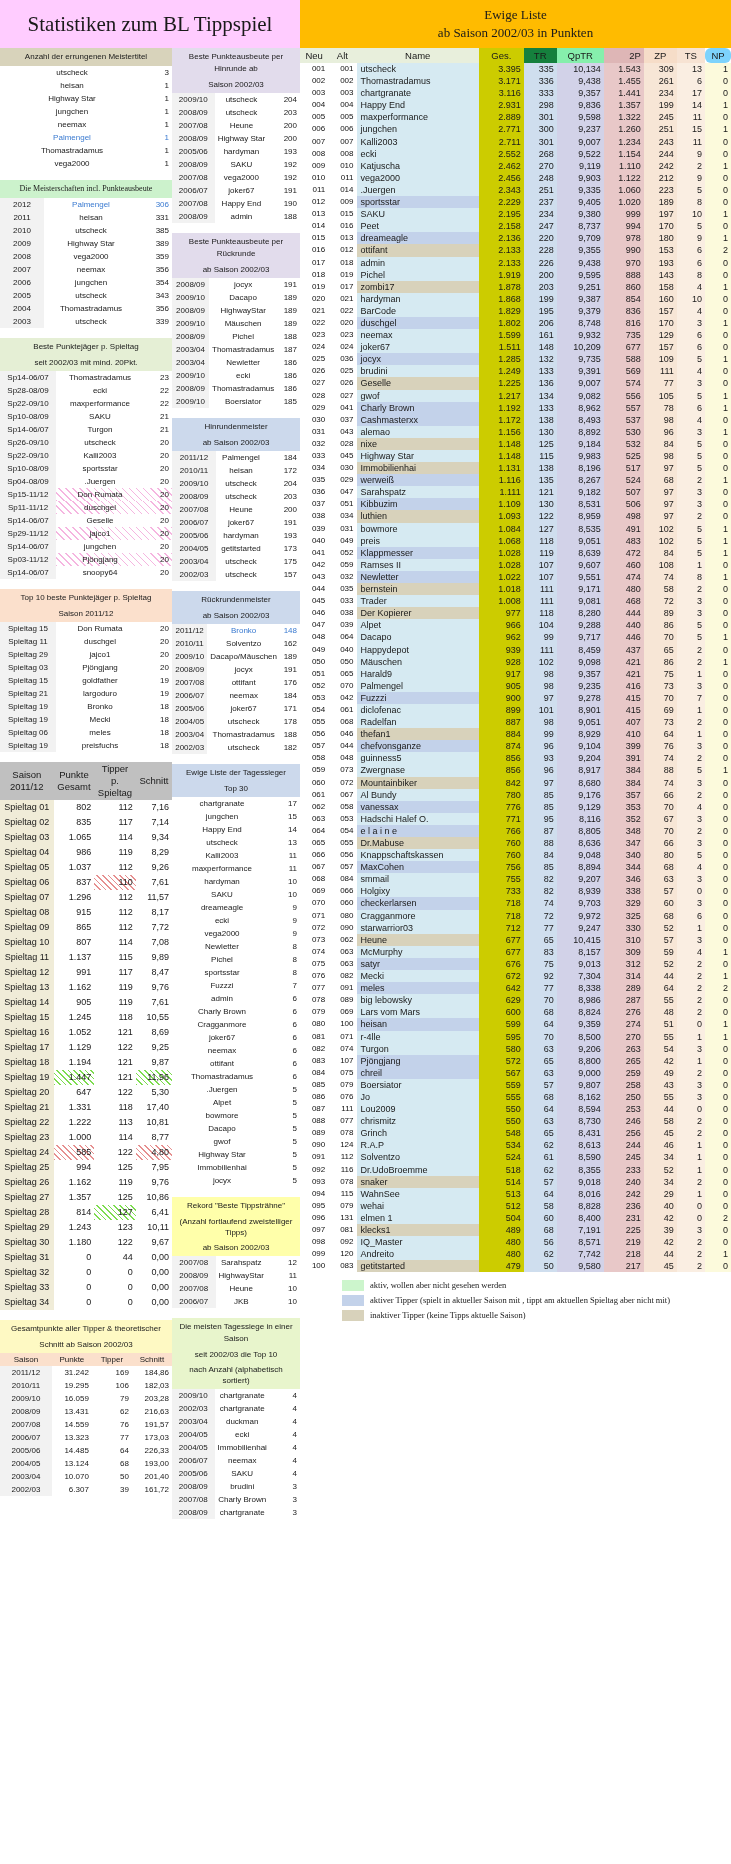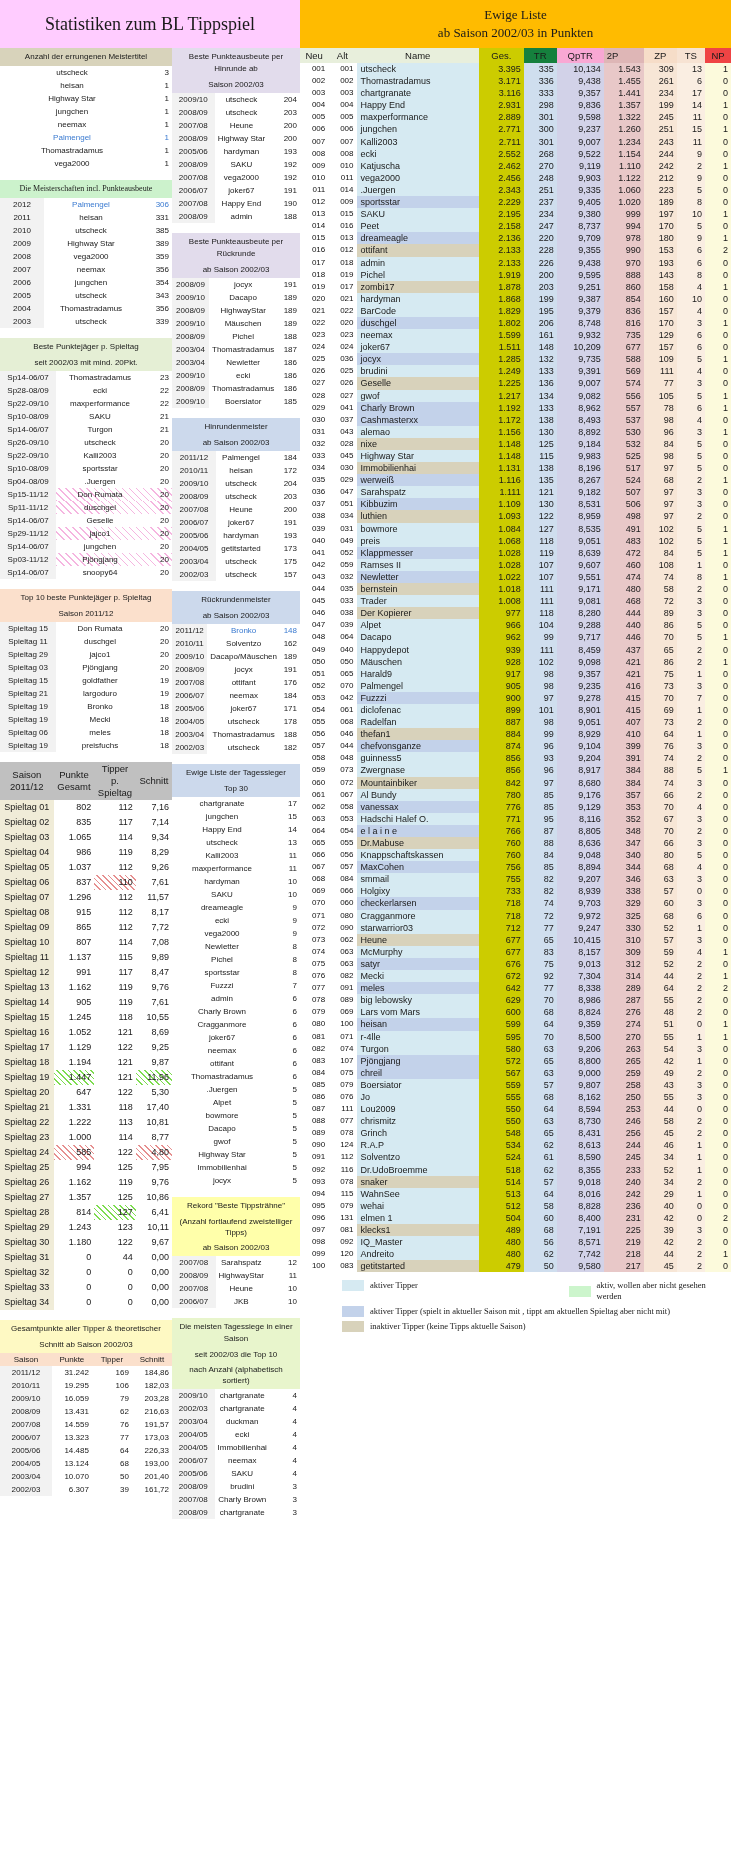--- a/index.html
+++ b/index.html
@@ -13,21 +13,21 @@
     color: #1a1a1a;
   }
   .page { position: relative; width: 731px; }
 
   
   .banner-pink {
     background: #ffccff;
     height: 48px;
     display: flex; align-items: center; justify-content: center;
     font-family: "Liberation Serif", serif;
-    font-size: 18px; color: #1a1a1a;
+    font-size: 21px; color: #1a1a1a;
   }
   .banner-orange {
     background: #ffbb00;
     height: 48px;
     display: flex; flex-direction: column; align-items: center; justify-content: center;
     font-family: "Liberation Serif", serif;
     font-size: 13px; color: #1a1a1a; line-height: 1.35;
   }
 
   .cols { display: flex; align-items: flex-start; }
@@ -71,25 +71,25 @@
     padding: 1px 3px; line-height: 12px;
   }
 
   
   table.ewige { border-collapse: collapse; width: 431px; font-size: 9px; }
   table.ewige td { padding: 0 3px; line-height: 12.1px; white-space: nowrap; }
   table.ewige th { font-weight: normal; padding: 2px 3px; font-size: 9.5px; }
   .eh-neu  { background: #e8efdc; }
   .eh-ges  { background: #cccc00; }
   .eh-tr   { background: #15803d; }
-  .eh-qptr { background: #f9a8d4; }
+  .eh-qptr { background: #86efac; }
   .eh-2p   { background: #deb6b6; }
   .eh-zp   { background: #f6ddc8; }
   .eh-ts   { background: #f7e3d3; }
-  .eh-np   { background: #ef4444; }
+  .eh-np   { background: #7dd3fc; border-radius: 6px; }
 
   .e-neu { text-align: right; width: 24px; color:#111; font-size:8px; }
   .e-alt { text-align: right; width: 24px; color:#111; font-size:8px; }
   .e-nm  { text-align: left; width: 104px; padding-left: 4px !important; }
   .e-ges { text-align: right; width: 38px; background: #cccc00; }
   .e-tr  { text-align: right; width: 28px; background: #cfdeee; }
   .e-qp  { text-align: right; width: 40px; background: #d2d2e8; }
   .e-2p  { text-align: right; width: 34px; background: #e8c8c8; }
   .e-zp  { text-align: right; width: 28px; background: #f7e6d6; }
   .e-ts  { text-align: right; width: 24px; background: #faeee2; }
@@ -1139,21 +1139,21 @@
     <div class="col-right">
       <table class="ewige">
         <thead>
             <tr id="ewige-head">
               <th class="eh-neu" style="text-align: center; width: 24px;">Neu</th>
               <th class="eh-neu" style="width: 24px;">Alt</th>
               <th class="eh-neu" style="text-align: center; width: 104px;">Name</th>
               <th class="eh-ges" style="text-align: center; width: 38px;">Ges.</th>
               <th class="eh-tr" style="text-align: center; width: 28px;">TR</th>
               <th class="eh-qptr" style="text-align: center; width: 40px;">QpTR</th>
-              <th class="eh-2p" style="text-align: left; width: 34px;">2P</th>
+              <th class="eh-2p" style="text-align: right; width: 34px;">2P</th>
               <th class="eh-zp" style="text-align: center; width: 28px;">ZP</th>
               <th class="eh-ts" style="text-align: center; width: 24px;">TS</th>
               <th class="eh-np" style="text-align: center; width: 22px;">NP</th>
             </tr>
           </thead>
         <tbody id="tb-ewige">
             <tr>
               <td class="e-neu">001</td>
               <td class="e-alt">001</td>
               <td class="e-nm nm-act">utscheck</td>
@@ -2353,26 +2353,20 @@
               <td class="e-ts">2</td>
               <td class="e-np">0</td>
             </tr>
           </tbody>
       </table>
 
       <div class="spacer8"></div>
 
       <div class="legend">
         <div style="display:flex;">
-          <div style="width:230px;">
-            <div class="legrow">
-              <span class="swatch" style="background:#d6eaf2"></span>
-              <span class="legtxt">aktiver Tipper</span>
-            </div>
-          </div>
           <div>
             <div class="legrow">
               <span class="swatch" style="background:#ccf5cc"></span>
               <span class="legtxt">aktiv, wollen aber nicht gesehen werden</span>
             </div>
           </div>
         </div>
         <div class="legrow">
           <span class="swatch" style="background:#c3d2ea"></span>
           <span class="legtxt">aktiver Tipper (spielt in aktueller Saison mit , tippt am aktuellen Spieltag aber nicht mit)</span>

